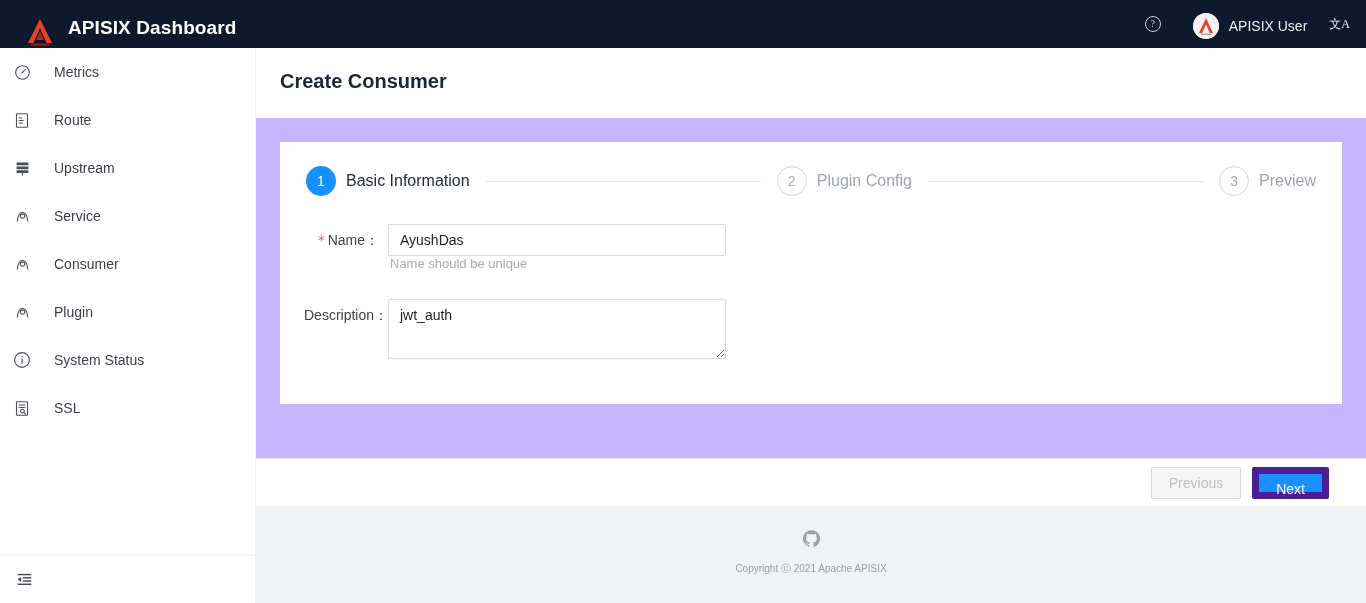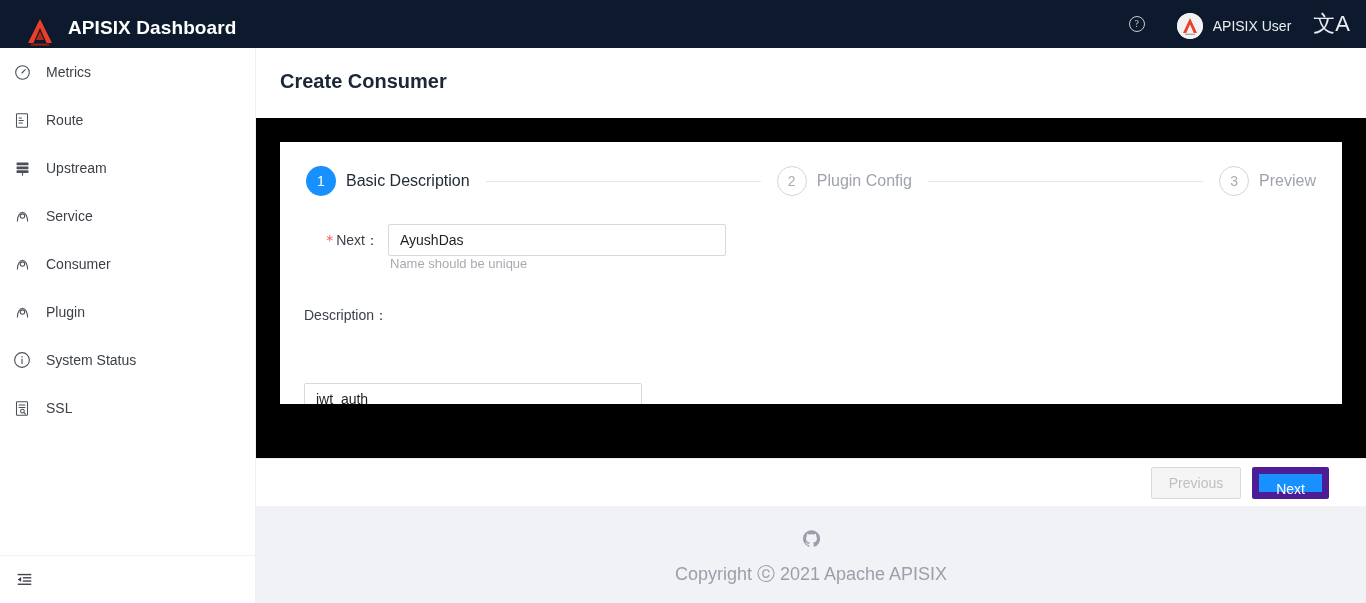--- a/index.html
+++ b/index.html
@@ -61,39 +61,40 @@
     width: 26px; height: 26px; border-radius: 50%;
     background: #f0f0f0;
     display: flex; align-items: center; justify-content: center;
     overflow: hidden;
   }
   #user-name {
     color: #e9edf2; font-size: 14px; margin-left: 10px;
   }
   #lang-btn { padding: 0 16px 0 12px; }
   .lang-glyph {
-    color: #e9edf2; font-size: 22px; line-height: 1;
-    font-family: Liberation Sans, sans-serif;
+    color: #e9edf2; font-size: 12px; line-height: 1;
+    font-family: Liberation Serif, serif;
   }
 
   
   #sidebar {
     position: absolute; top: 48px; left: 0;
     width: 256px; height: 555px;
     background: #ffffff;
     border-right: 1px solid #f0f0f0;
     z-index: 20;
   }
   .menu-item {
     display: flex; align-items: center;
     height: 40px; margin-top: 8px;
     padding-left: 12px;
     cursor: pointer;
     color: #3c4049;
     font-size: 14px;
+    gap: 8px;
   }
   .menu-item:first-child { margin-top: 4px; }
   .menu-ico {
     width: 20px; height: 20px;
     display: flex; align-items: center; justify-content: center;
     color: #4a4f58;
     flex: 0 0 20px;
   }
   .menu-label { margin-left: 14px; white-space: nowrap; }
   #sidebar-collapse {
@@ -103,21 +104,21 @@
     display: flex; align-items: center;
     padding-left: 14px;
     cursor: pointer;
     background: #fff;
   }
 
   
   #content {
     position: absolute; top: 48px; left: 256px;
     width: 1110px; height: 430px;
-    background: #000000;
+    background: #c4b5fd;
     overflow: hidden;
   }
   #page-header {
     background: #ffffff;
     height: 70px;
     padding: 22px 0 0 24px;
   }
   #page-title {
     font-size: 20px; font-weight: bold;
     color: #1b2638;
@@ -196,21 +197,21 @@
     border-radius: 2px;
     padding: 5px 11px;
     font-size: 14px;
     color: #1f1f1f;
     font-family: "Liberation Sans", sans-serif;
     outline: none;
     resize: vertical;
     background: #fff;
     line-height: 1.5;
   }
-  #desc-row { margin-top: 28px; flex-direction: column; }
+  #desc-row { margin-top: 28px; }
 
   
   #action-bar {
     position: absolute; left: 256px; top: 458px;
     width: 1110px; height: 48px;
     background: #ffffff;
     border-top: 1px solid #ececec;
     display: flex; align-items: center; justify-content: flex-end;
     padding-right: 37px;
     z-index: 10;
@@ -240,21 +241,21 @@
     position: absolute; left: 256px; top: 506px;
     width: 1110px; height: 97px;
     background: #f0f2f5;
     display: flex; flex-direction: column;
     align-items: center;
     padding-top: 24px;
   }
   #gh-icon { color: #9aa0aa; }
   #copyright {
     margin-top: 11px;
-    font-size: 18px;
+    font-size: 10px;
     color: #9aa0aa;
     text-align: center;
   }
 </style>
 </head>
 <body>
 
 <div id="app-header">
   <div id="brand">
     <span class="logo-mark">
@@ -395,39 +396,39 @@
   <div id="page-header">
     <h1 id="page-title">Create Consumer</h1>
   </div>
 
   <div id="page-body">
     <div id="form-card">
 
       <div id="steps">
         <div class="step active">
           <span class="step-num">1</span>
-          <span class="step-title">Basic Description</span>
+          <span class="step-title">Basic Information</span>
         </div>
         <div class="step-line"></div>
         <div class="step idle">
           <span class="step-num">2</span>
           <span class="step-title">Plugin Config</span>
         </div>
         <div class="step-line"></div>
         <div class="step idle">
           <span class="step-num">3</span>
           <span class="step-title">Preview</span>
         </div>
       </div>
 
       <div id="form-fields">
 
         <div class="field-row">
           <div class="field-label">
-            <span class="req-star">*</span><span>Next：</span>
+            <span class="req-star">*</span><span>Name：</span>
           </div>
           <div class="field-control">
             <input class="txt-input" type="text" value="AyushDas" style="">
             <div class="field-help">Name should be unique</div>
           </div>
         </div>
 
         <div class="field-row" id="desc-row">
           <div class="field-label">Description：</div>
           <div class="field-control">

